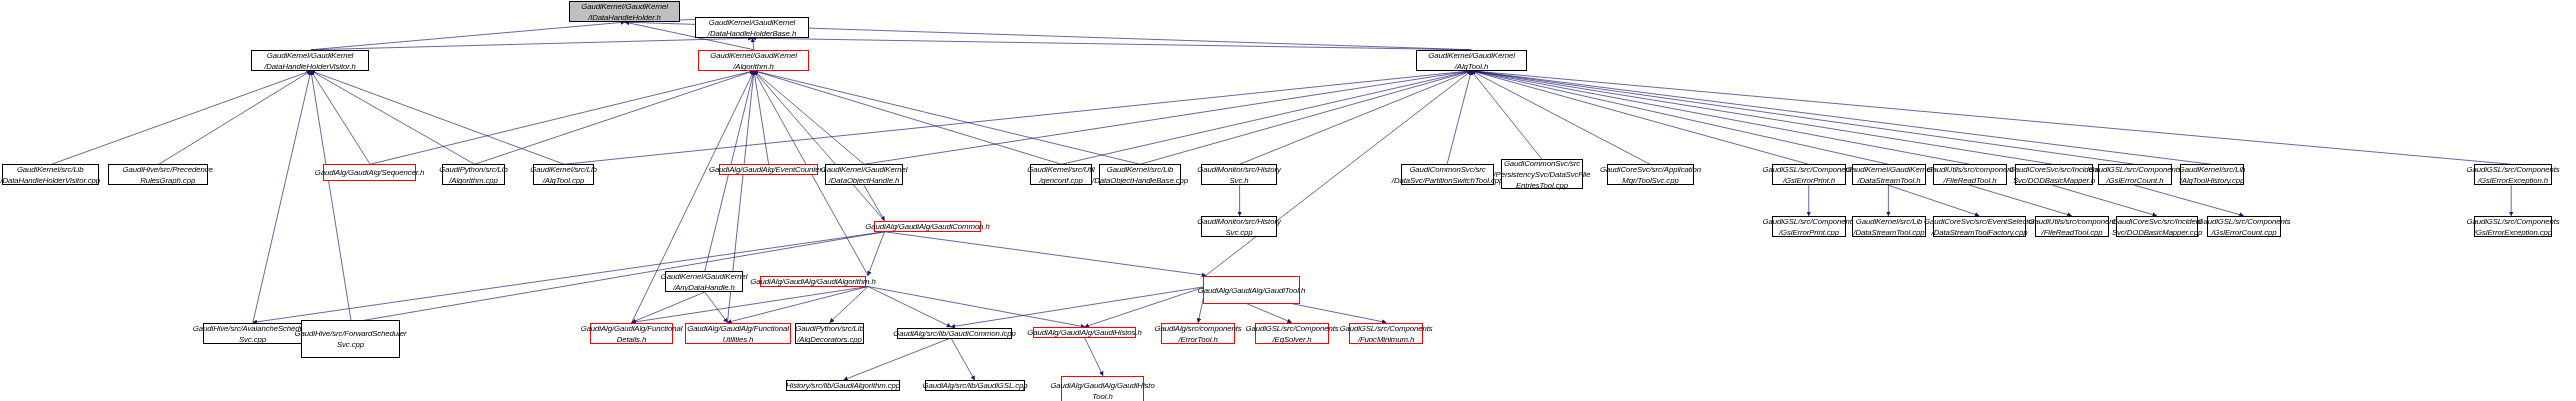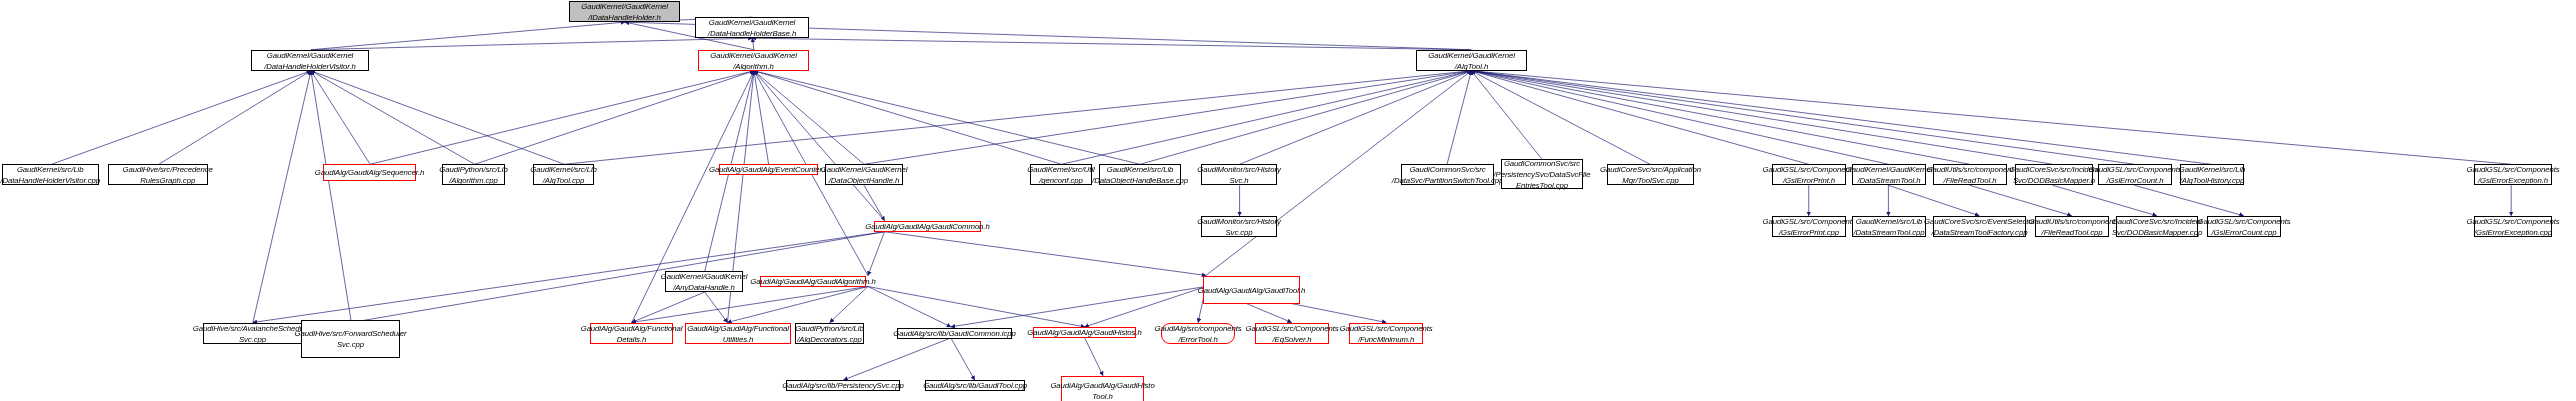--- a/index.html
+++ b/index.html
@@ -207,25 +207,25 @@
       <div class="node" style="left: 301px; top: 320px; width: 99px; height: 38px;">GaudiHive/src/ForwardScheduler
 Svc.cpp</div>
       <div class="node hl" style="left: 590px; top: 323px; width: 83px; height: 21px;">GaudiAlg/GaudiAlg/Functional
 Details.h</div>
       <div class="node hl" style="left: 685px; top: 323px; width: 106px; height: 21px;">GaudiAlg/GaudiAlg/Functional
 Utilities.h</div>
       <div class="node" style="left: 795px; top: 323px; width: 69px; height: 21px;">GaudiPython/src/Lib
 /AlgDecorators.cpp</div>
       <div class="node" style="left: 897px; top: 328px; width: 115px; height: 11px;">GaudiAlg/src/lib/GaudiCommon.icpp</div>
       <div class="node hl" style="left: 1033px; top: 327px; width: 103px; height: 11px;">GaudiAlg/GaudiAlg/GaudiHistos.h</div>
-      <div class="node hl" style="left: 1161px; top: 323px; width: 74px; height: 21px; border-radius: 9px;">GaudiAlg/src/components
+      <div class="node hl" style="left: 1161px; top: 323px; width: 74px; height: 21px;">GaudiAlg/src/components
 /ErrorTool.h</div>
       <div class="node hl" style="left: 1255px; top: 323px; width: 74px; height: 21px;">GaudiGSL/src/Components
 /EqSolver.h</div>
       <div class="node hl" style="left: 1349px; top: 323px; width: 74px; height: 21px;">GaudiGSL/src/Components
 /FuncMinimum.h</div>
-      <div class="node" style="left: 786px; top: 380px; width: 114px; height: 11px;">GaudiAlg/src/lib/PersistencySvc.cpp</div>
-      <div class="node" style="left: 925px; top: 380px; width: 100px; height: 11px;">GaudiAlg/src/lib/GaudiTool.cpp</div>
+      <div class="node" style="left: 786px; top: 380px; width: 114px; height: 11px;">History/src/lib/GaudiAlgorithm.cpp</div>
+      <div class="node" style="left: 925px; top: 380px; width: 100px; height: 11px;">GaudiAlg/src/lib/GaudiGSL.cpp</div>
       <div class="node hl" style="left: 1061px; top: 376px; width: 83px; height: 30px;">GaudiAlg/GaudiAlg/GaudiHisto
 Tool.h</div>
     </div>
 </div>
 
 
 </body></html>

